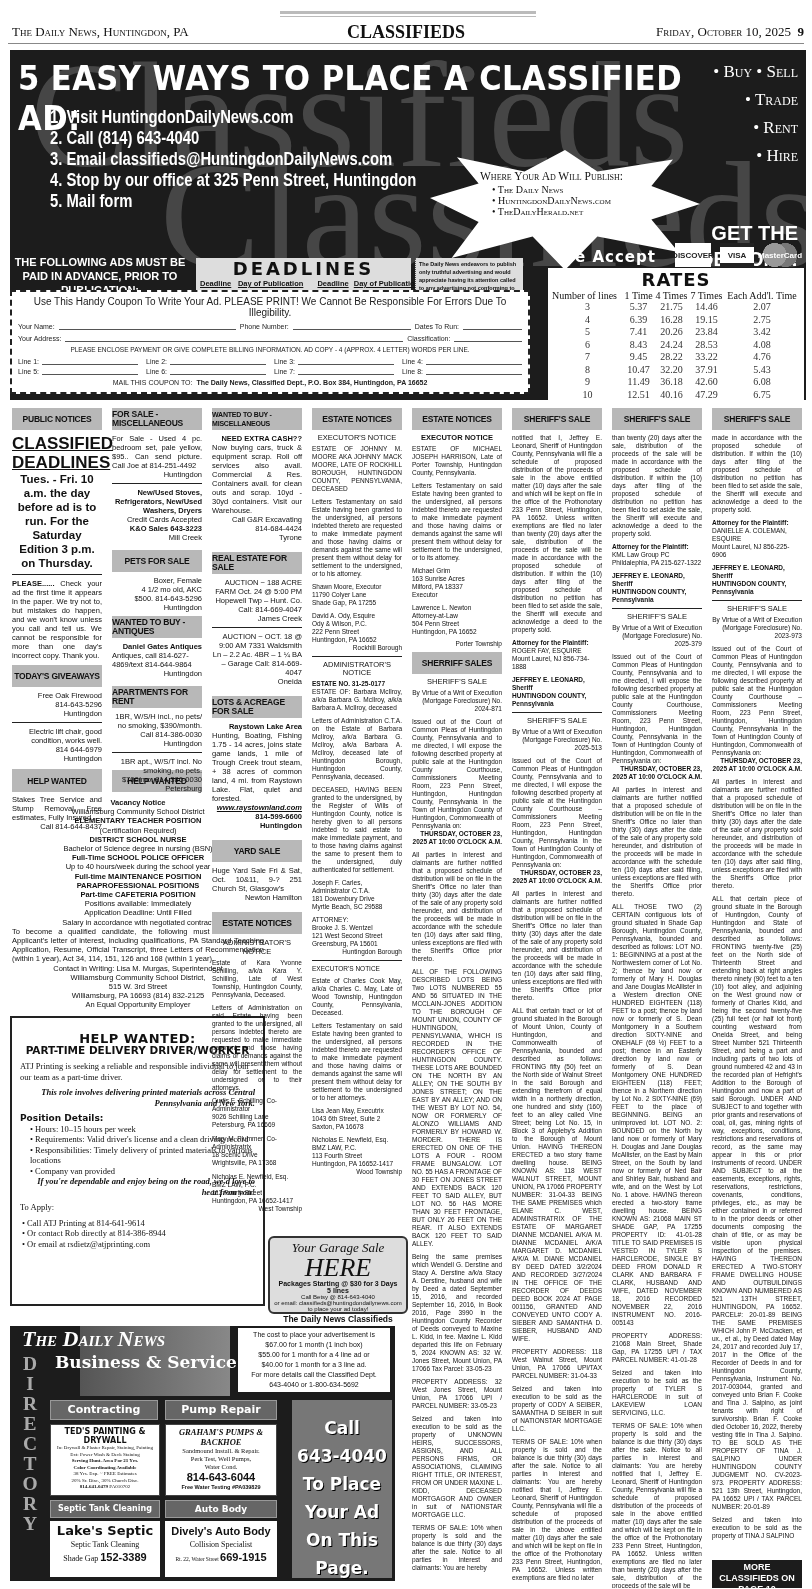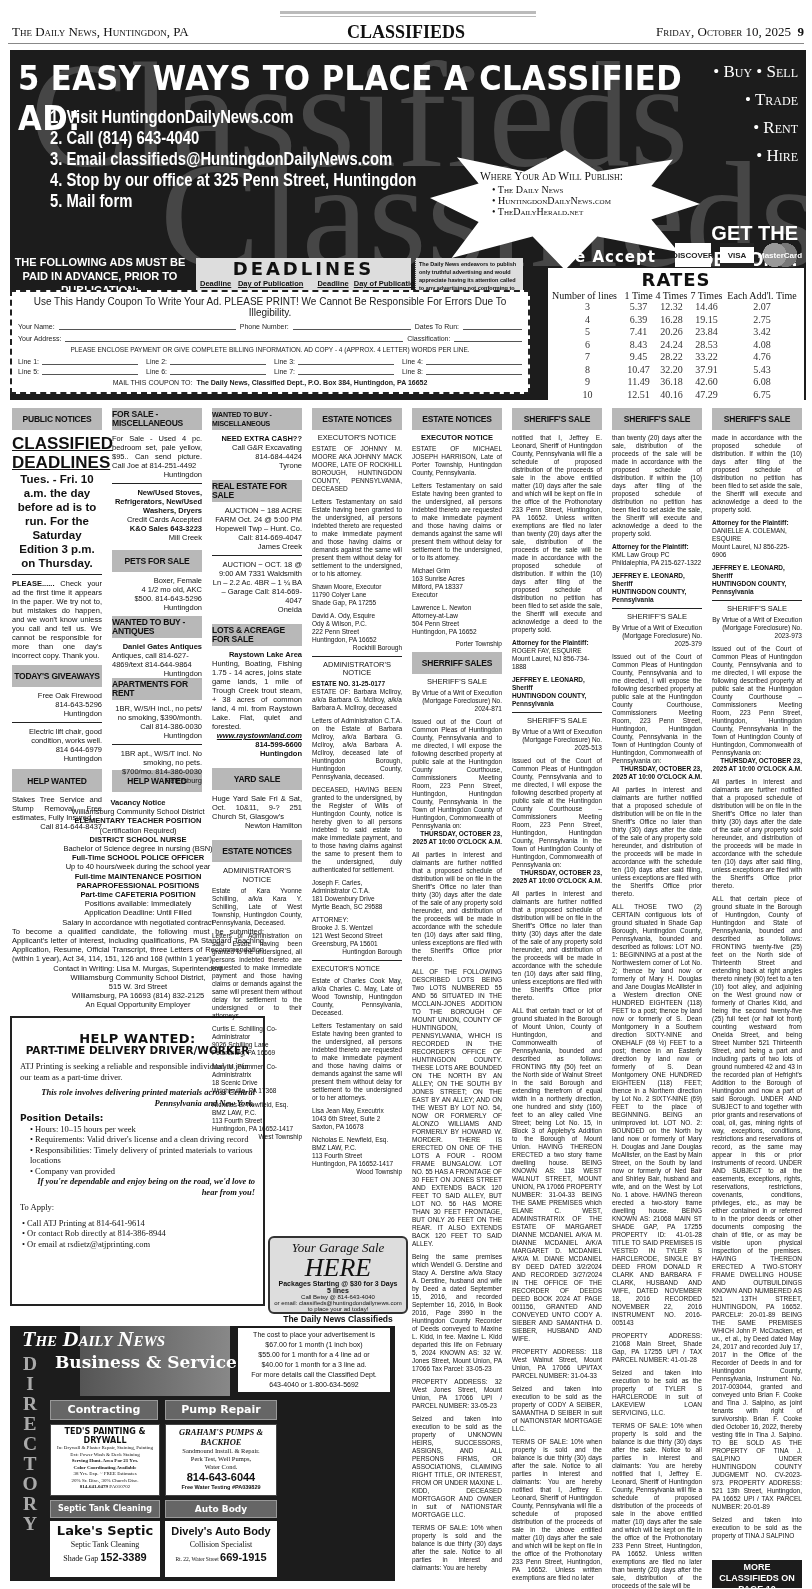--- a/index.html
+++ b/index.html
@@ -168,21 +168,21 @@
           <tr>
         <th>Number of lines</th>
         <th>1 Time</th>
         <th>4 Times</th>
         <th>7 Times</th>
         <th>Each Add'l. Time</th>
       </tr>
       <tr>
             <td>3</td>
             <td>5.37</td>
-            <td>12.32</td>
+            <td>21.75</td>
             <td>14.46</td>
             <td>2.07</td>
           </tr>
       <tr>
             <td>4</td>
             <td>6.39</td>
             <td>16.28</td>
             <td>19.15</td>
             <td>2.75</td>
           </tr>
@@ -330,21 +330,21 @@
   <div class="ctr">
       <div>Boxer, Female</div>
       <div>4 1/2 mo old, AKC</div>
       <div>$500. 814-643-5296</div>
       <div>Huntingdon</div>
     </div>
   <div class="sh" style="margin-top:4px">WANTED TO BUY - ANTIQUES</div>
   <div class="ctr bold">Daniel Gates Antiques</div>
   <div>Antiques, call 814-627-4869/text 814-644-9864</div>
   <div class="ctr">Huntingdon</div>
-  <div class="sh" style="margin-top:0">APARTMENTS FOR RENT</div>
+  <div class="sh" style="margin-top:8px">APARTMENTS FOR RENT</div>
   <div class="ctr">
       <div>1BR, W/S/H incl., no pets/ no smoking, $390/month.</div>
       <div>Call 814-386-0030</div>
       <div>Huntingdon</div>
     </div>
   <hr>
   <div class="ctr">
       <div>1BR apt., W/S/T incl. No smoking, no pets. $700/mo. 814-386-0030</div>
       <div>Petersburg</div>
     </div>
@@ -390,20 +390,21 @@
   <ul style="padding-left:2px">
     <li>Call ATJ Printing at 814-641-9614</li>
     <li>Or contact Rob directly at 814-386-8944</li>
     <li>Or email at rsdietz@atjprinting.com</li>
   </ul>
 </div>
 
 <div class="col" style="left:212px;width:90px">
   <div class="sh" style="font-size:7px">WANTED TO BUY - MISCELLANEOUS</div>
   <div class="ctr bold">NEED EXTRA CASH??</div>
+  <div class="j">Now buying cars, truck &amp; equipment scrap. Roll off services also avail. Commercial &amp; Res. Containers avail. for clean outs and scrap. 10yd - 30yd containers. Visit our Warehouse.</div>
   <div class="ctr">
       <div>Call G&amp;R Excavating</div>
       <div>814-684-4424</div>
       <div>Tyrone</div>
     </div>
   <div class="sh" style="margin-top:10px">REAL ESTATE FOR SALE</div>
   <div class="ctr">
       <div>AUCTION ~ 188 ACRE FARM Oct. 24 @ 5:00 PM Hopewell Twp – Hunt. Co. Call: 814-669-4047</div>
       <div>James Creek</div>
     </div>
@@ -650,13 +651,21 @@
   <div class="dbox" style="left:40px;top:195px;width:110px;height:56px;font-size:8px;line-height:12px;padding-top:2px;border:0">
     <div style="font-weight:bold;font-size:13px;line-height:16px;font-family:'DejaVu Sans',sans-serif">Lake's Septic</div>
     <div>Septic Tank Cleaning</div>
     <div><span>Shade Gap</span> <b style="font-size:11px;font-family:'Liberation Sans',sans-serif">152-3389</b></div>
   </div>
   <div class="dbox" style="left:155px;top:195px;width:112px;height:56px;font-size:8px;line-height:12px;padding-top:2px;border:0">
     <div style="font-weight:bold;font-size:11px;line-height:16px;font-family:'Liberation Sans',sans-serif">Dively's Auto Body</div>
     <div>Collision Specialist</div>
     <div style="font-size:5.5px"><span>Rt. 22, Water Street</span> <b style="font-size:11px;font-family:'Liberation Sans',sans-serif">669-1915</b></div>
   </div>
+  <div class="callbox">
+    <div>Call</div>
+      <div>643-4040</div>
+      <div>To Place</div>
+      <div>Your Ad</div>
+      <div>On This</div>
+      <div>Page.</div>
+  </div>
 </div>
 
 </body></html>

